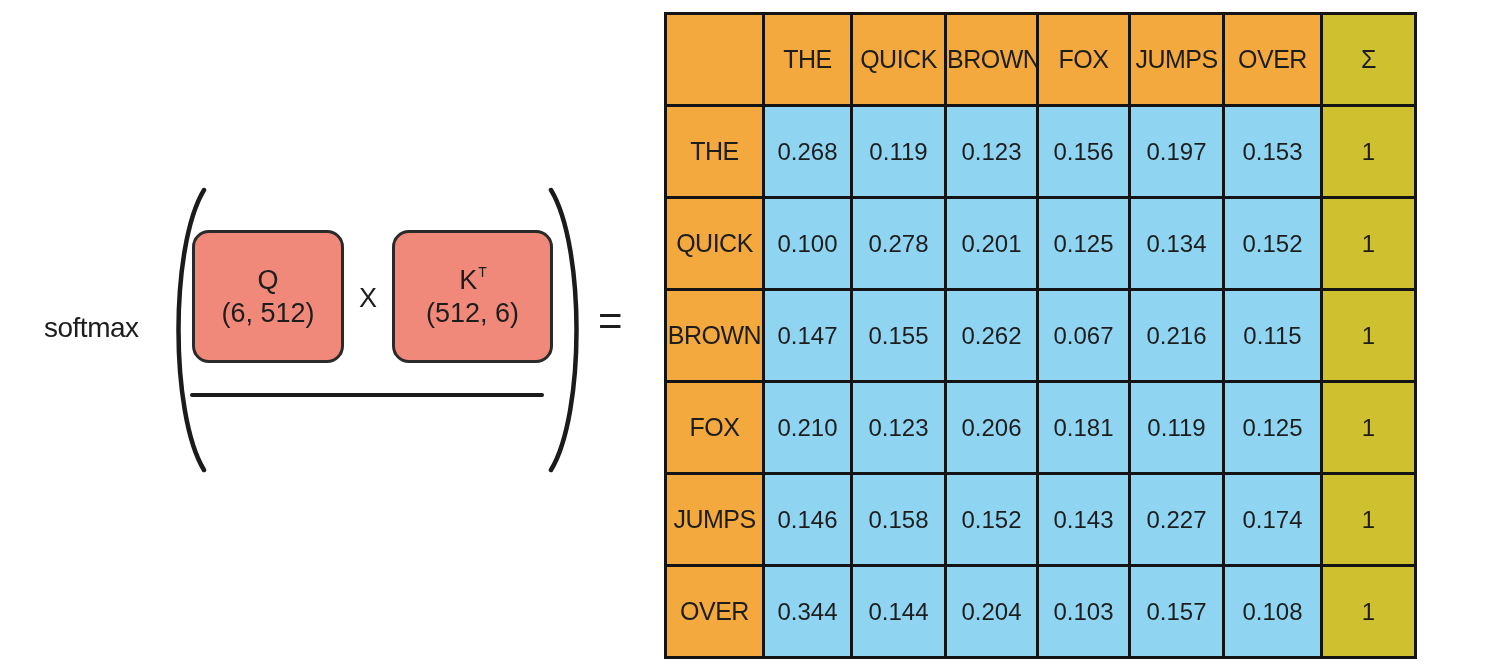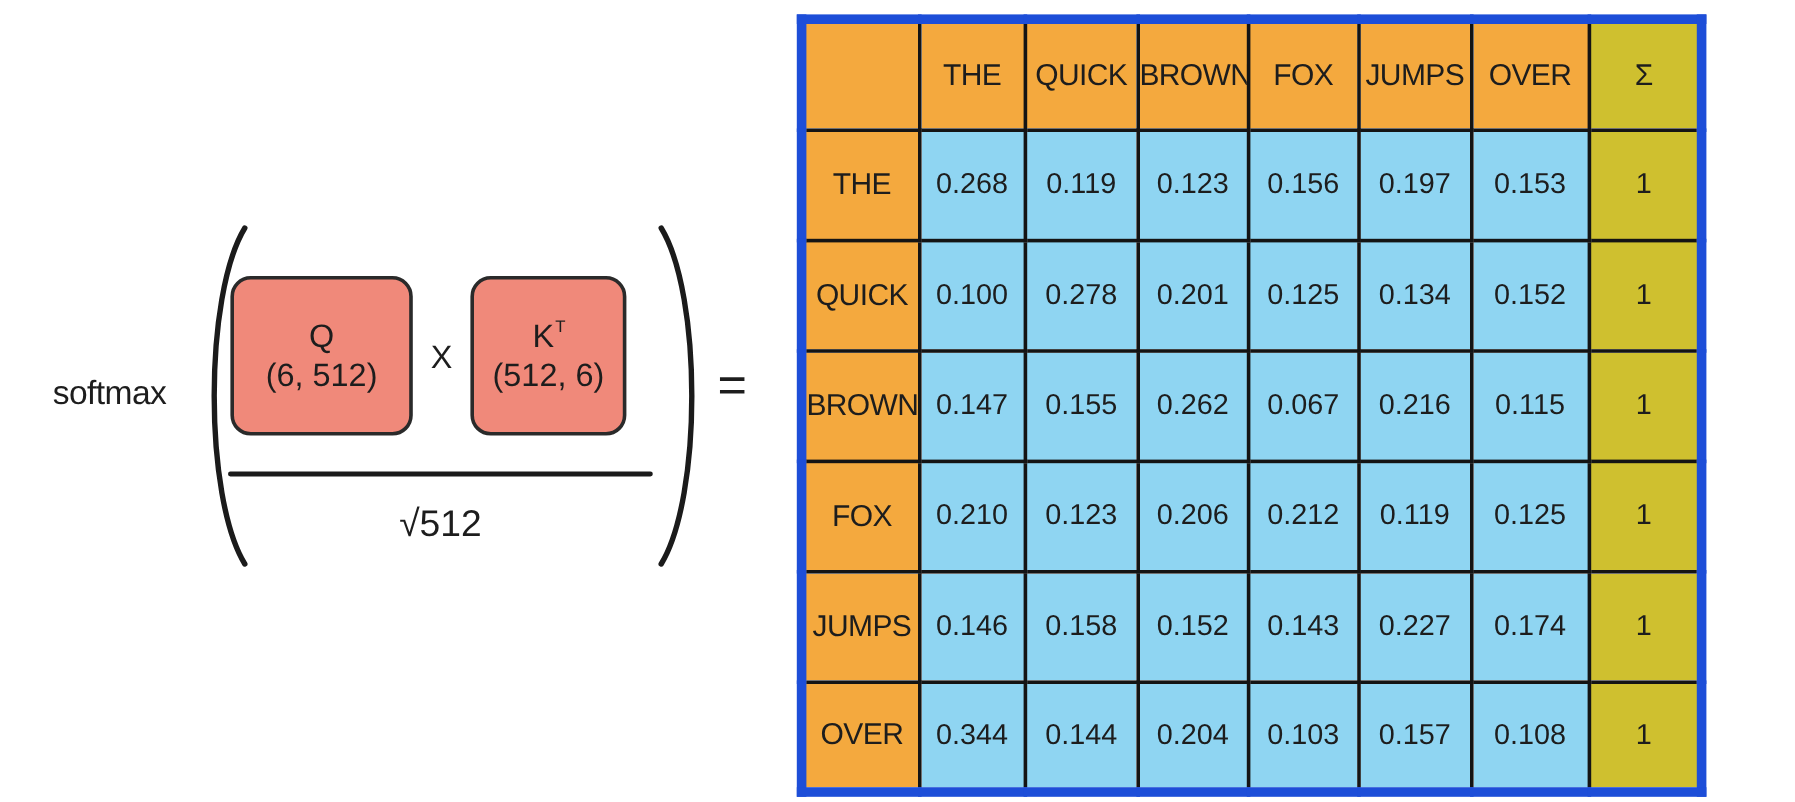--- a/index.html
+++ b/index.html
@@ -40,21 +40,21 @@
     border-radius: 17px;
     display: flex;
     flex-direction: column;
     align-items: center;
     justify-content: center;
     font-size: 27px;
     line-height: 1.22;
     text-align: center;
   }
   .q-box { left: 192px; }
-  .k-box { left: 392px; width: 130px; }
+  .k-box { left: 392px; width: 161px; }
   .matrix-box sup {
     font-size: 14px;
     position: relative;
     top: -2px;
     left: 1px;
   }
   .times-x {
     position: absolute;
     left: 352px; top: 283px;
     width: 32px;
@@ -81,21 +81,21 @@
     font-size: 42px;
   }
 
   
   .attn-table {
     position: absolute;
     left: 664px; top: 12px;
     width: 750px; height: 644px;
     border-collapse: collapse;
     table-layout: fixed;
-    border: 8px solid #1d4ed8;
+    border: 3px solid #1d4ed8;
   }
   .attn-table td {
     border: 3px solid #141414;
     text-align: center;
     vertical-align: middle;
     font-size: 24px;
     color: var(--ink);
     white-space: nowrap;
     overflow: hidden;
     height: 92px;
@@ -122,21 +122,20 @@
   </div>
 
   <span class="times-x">X</span>
 
   <div class="matrix-box k-box">
     <div><span>K</span><sup>T</sup></div>
     <div>(512, 6)</div>
   </div>
 
   <div class="frac-bar"></div>
-  <div class="denominator">√512</div>
 
   <svg class="paren-svg paren-right" viewBox="0 0 52 292">
     <path d="M 8 6 C 42 62, 42 230, 8 286" fill="none" stroke="#1b1b1b" stroke-width="4.5" stroke-linecap="round"></path>
   </svg>
 
   <span class="equals-sign">=</span>
 
   <table class="attn-table">
     <colgroup>
       <col style="width:98px">
@@ -187,21 +186,21 @@
           <td class="cell-blue">0.067</td>
           <td class="cell-blue">0.216</td>
           <td class="cell-blue">0.115</td>
           <td class="cell-olive">1</td>
         </tr>
         <tr>
           <td class="cell-orange hdr">FOX</td>
           <td class="cell-blue">0.210</td>
           <td class="cell-blue">0.123</td>
           <td class="cell-blue">0.206</td>
-          <td class="cell-blue">0.212</td>
+          <td class="cell-blue">0.181</td>
           <td class="cell-blue">0.119</td>
           <td class="cell-blue">0.125</td>
           <td class="cell-olive">1</td>
         </tr>
         <tr>
           <td class="cell-orange hdr">JUMPS</td>
           <td class="cell-blue">0.146</td>
           <td class="cell-blue">0.158</td>
           <td class="cell-blue">0.152</td>
           <td class="cell-blue">0.143</td>

